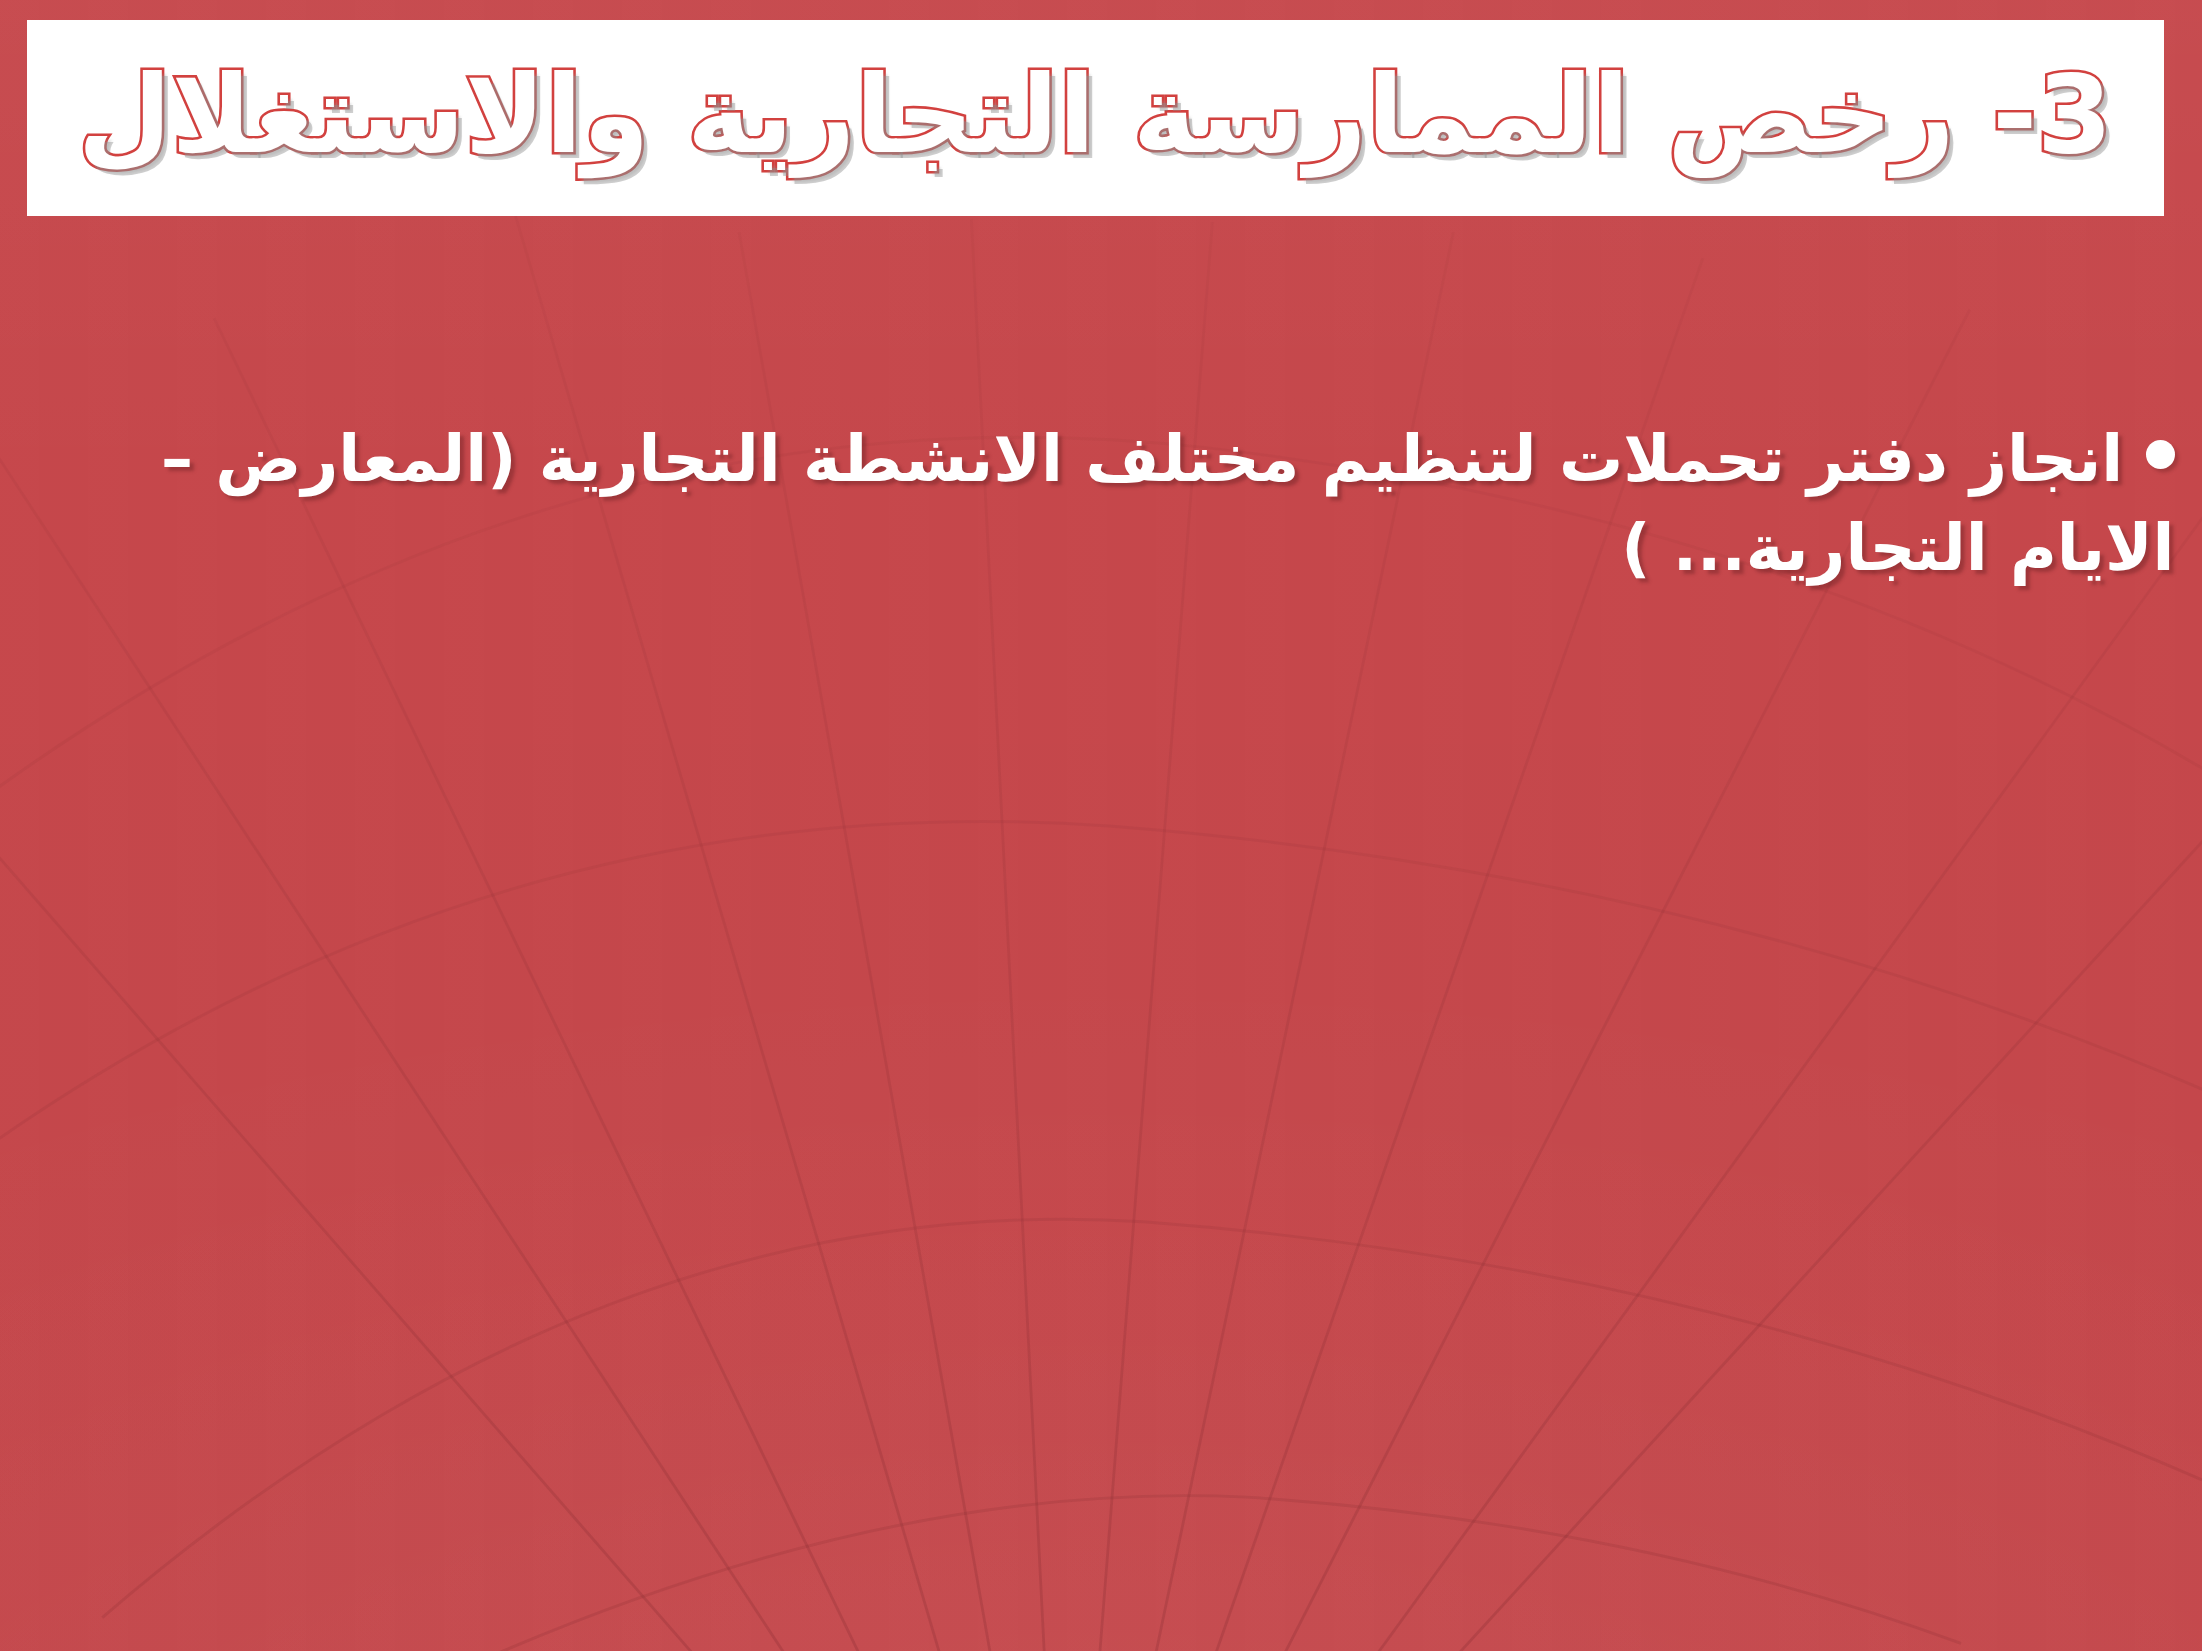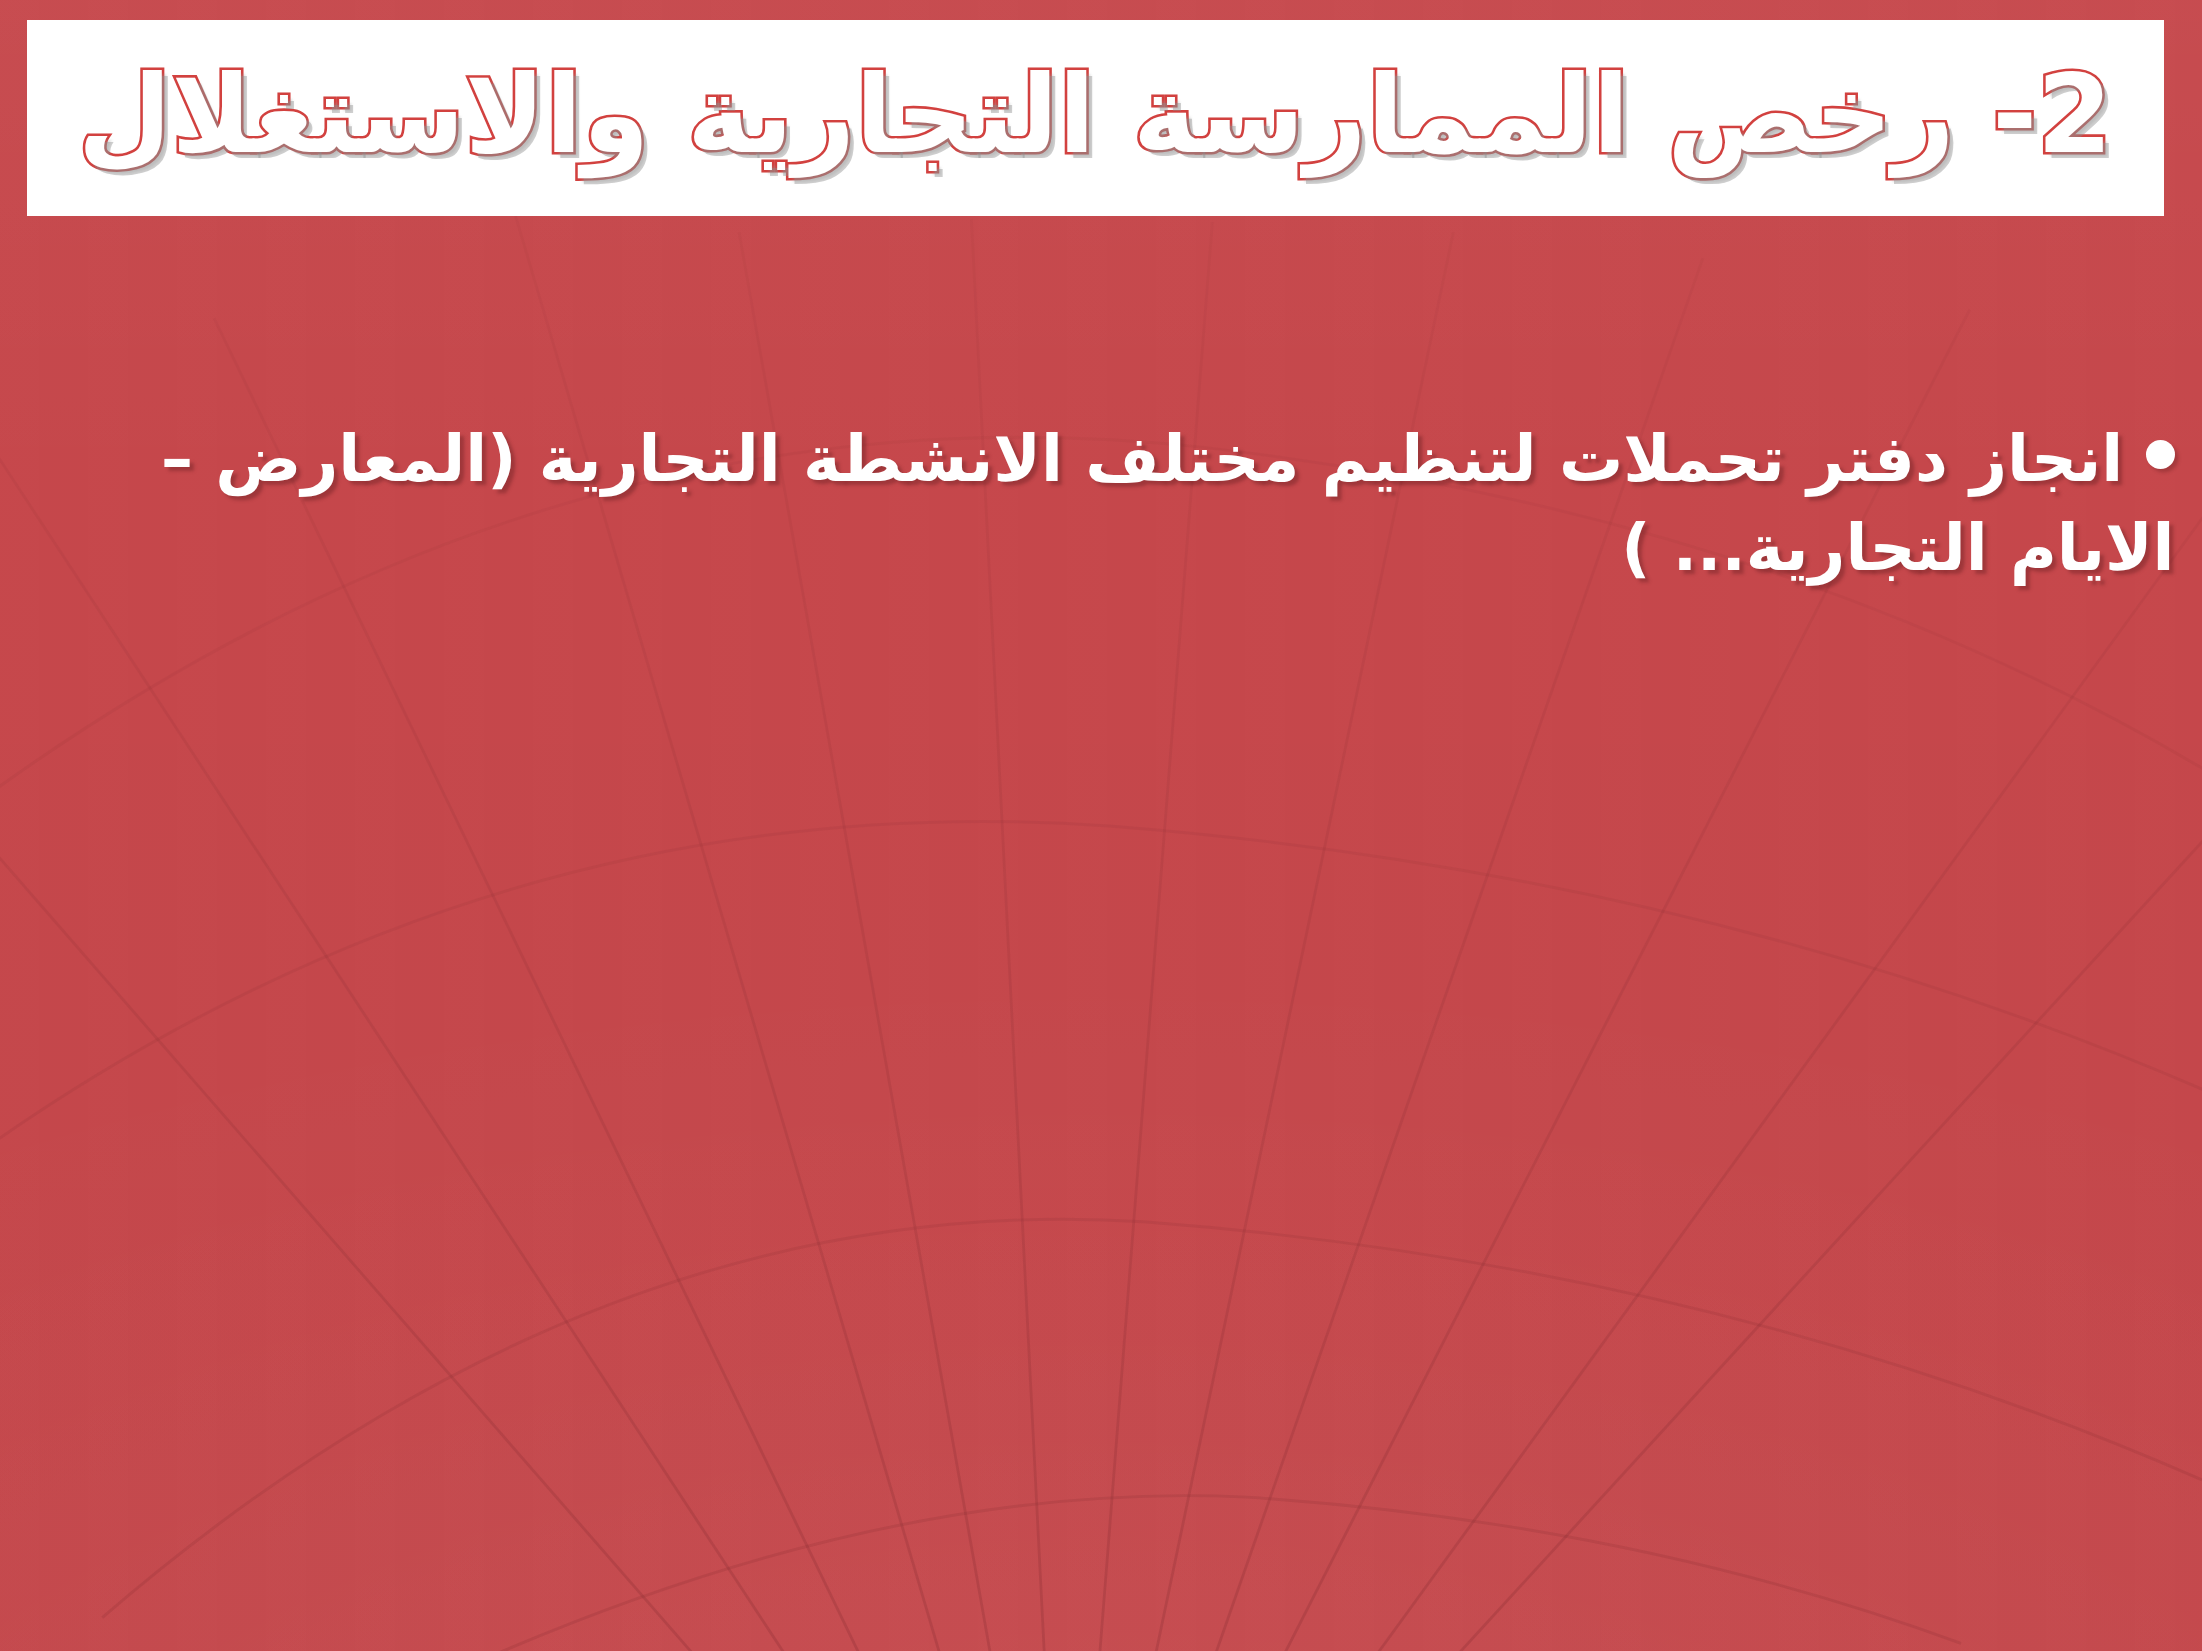--- a/index.html
+++ b/index.html
@@ -183,21 +183,21 @@
       <path d="M -300 1160 Q 500 420 1400 520 Q 2180 610 2740 1010"></path>
       <path d="M -250 1520 Q 450 900 1290 960 Q 2060 1020 2700 1330"></path>
       <path d="M  120 1880 Q 700 1380 1330 1420 Q 1990 1470 2560 1720"></path>
       <path d="M  560 1930 Q 1040 1720 1450 1740 Q 1900 1770 2280 1910"></path>
     </g>
   </svg>
 
   <div class="bg-bands"></div>
 
   <div class="title-plate">
-    <div class="title-text">2-  رخص الممارسة التجارية والاستغلال</div>
+    <div class="title-text">3-  رخص الممارسة التجارية والاستغلال</div>
   </div>
 
   <div class="body-block">
 
     <div class="bullet-row">
 
       <div class="bullet-line line-1">
         <span class="bullet-dot"></span><span>انجاز دفتر تحملات لتنظيم مختلف الانشطة التجارية (المعارض –</span>
       </div>
 

